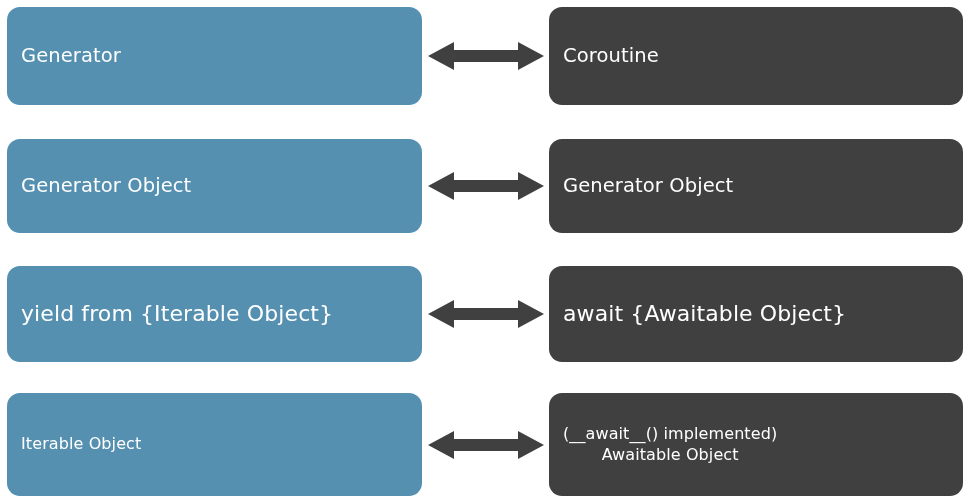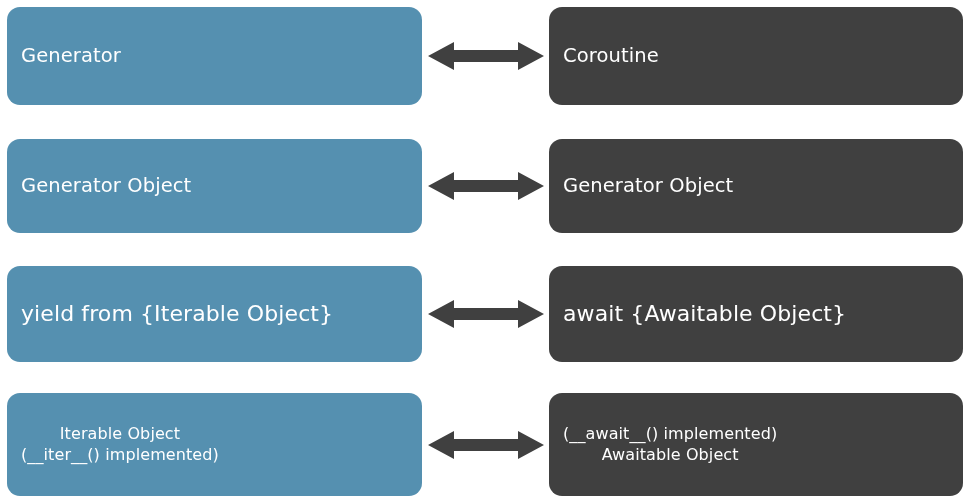--- a/index.html
+++ b/index.html
@@ -135,21 +135,20 @@
     </div>
     <div class="node node-right">
       <span class="label label-size-md">await {Awaitable Object}</span>
     </div>
   </div>
 
   <div class="row row-4">
     <div class="node node-left">
       <span>
         <span class="label label-size-sm">Iterable Object</span>
-        <span class="label label-size-sm line2">(__iter__() implemented)</span>
       </span>
     </div>
     <div class="connector">
       <svg width="116" height="34" viewBox="0 0 116 34" aria-hidden="true">
         <polygon points="0,17 26,3 26,11 90,11 90,3 116,17 90,31 90,23 26,23 26,31" fill="#404040"></polygon>
       </svg>
     </div>
     <div class="node node-right">
       <span>
         <span class="label label-size-sm line2">(__await__() implemented)</span>

